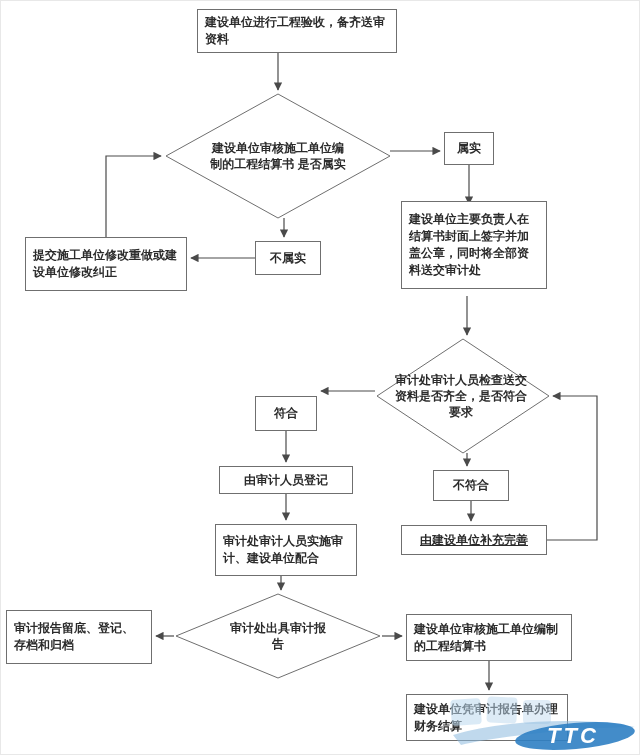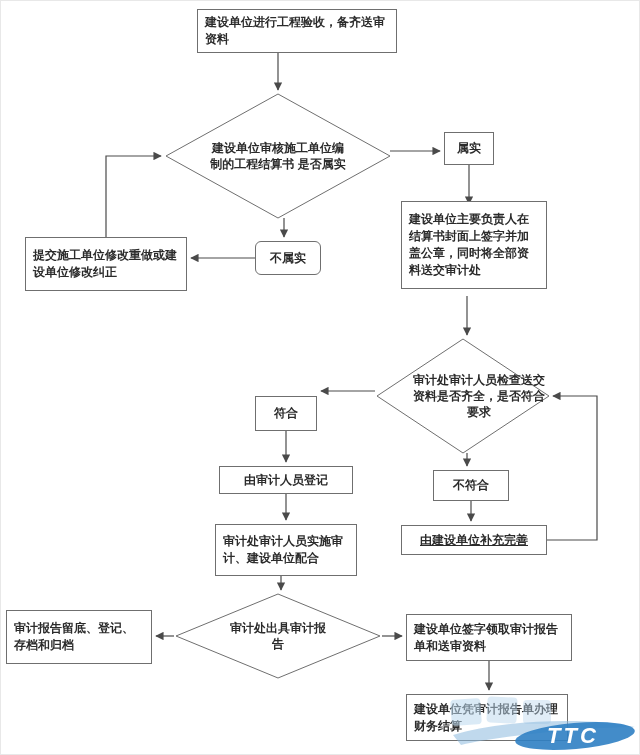--- a/index.html
+++ b/index.html
@@ -60,45 +60,45 @@
     <path class="arrow" d="M280,575 L280,589"></path>
     <path class="arrow" d="M173,635 L155,635"></path>
     <path class="arrow" d="M381,635 L401,635"></path>
     <path class="arrow" d="M488,660 L488,689"></path>
   </svg>
 
   <div class="node" style="left:196px;top:8px;width:200px;height:44px;">建设单位进行工程验收，备齐送审资料</div>
 
   <div class="node ctr" style="left:443px;top:131px;width:50px;height:33px;">属实</div>
 
-  <div class="node ctr" style="left:254px;top:240px;width:66px;height:34px;border-radius:6px;">不属实</div>
+  <div class="node ctr" style="left:254px;top:240px;width:66px;height:34px;">不属实</div>
 
   <div class="node" style="left:24px;top:236px;width:162px;height:54px;">提交施工单位修改重做或建设单位修改纠正</div>
 
   <div class="node" style="left:400px;top:200px;width:146px;height:88px;">建设单位主要负责人在结算书封面上签字并加盖公章，同时将全部资料送交审计处</div>
 
   <div class="node ctr" style="left:254px;top:370px;width:62px;height:35px;margin-top:25px;">符合</div>
 
   <div class="node ctr" style="left:432px;top:469px;width:76px;height:31px;">不符合</div>
 
   <div class="node ctr" style="left:400px;top:524px;width:146px;height:30px;text-decoration:underline;">由建设单位补充完善</div>
 
   <div class="node ctr" style="left:218px;top:465px;width:134px;height:28px;">由审计人员登记</div>
 
   <div class="node" style="left:214px;top:523px;width:142px;height:52px;">审计处审计人员实施审计、建设单位配合</div>
 
   <div class="node" style="left:5px;top:609px;width:146px;height:54px;">审计报告留底、登记、存档和归档</div>
 
-  <div class="node" style="left:405px;top:613px;width:166px;height:47px;">建设单位签字领取审计报告单和送审资料</div>
+  <div class="node" style="left:405px;top:613px;width:166px;height:47px;">建设单位审核施工单位编制的工程结算书</div>
 
   <div class="node" style="left:405px;top:693px;width:162px;height:47px;">建设单位凭审计报告单办理财务结算</div>
 
   <div class="dlabel" style="left:207px;top:112px;width:140px;height:86px;">建设单位审核施工单位编制的工程结算书 是否属实</div>
 
-  <div class="dlabel" style="left:411px;top:352px;width:134px;height:86px;">审计处审计人员检查送交资料是否齐全，是否符合要求</div>
+  <div class="dlabel" style="left:393px;top:352px;width:134px;height:86px;">审计处审计人员检查送交资料是否齐全，是否符合要求</div>
 
   <div class="dlabel" style="left:227px;top:605px;width:100px;height:60px;">审计处出具审计报告</div>
 
   <svg class="wm" width="198" height="64" viewBox="0 0 198 64">
     <rect x="8" y="8" width="30" height="26" rx="4" fill="#bcd8ee" opacity="0.55" transform="rotate(-4 23 21)"></rect>
     <rect x="44" y="6" width="30" height="26" rx="4" fill="#bcd8ee" opacity="0.5" transform="rotate(3 59 19)"></rect>
     <rect x="80" y="9" width="28" height="24" rx="4" fill="#bcd8ee" opacity="0.45"></rect>
     <path d="M10,44 C60,28 150,26 192,36 C150,36 60,44 18,54 Z" fill="#8db9de" opacity="0.55"></path>
     <ellipse cx="132" cy="45" rx="60" ry="13" fill="#2f80c3" opacity="0.9" transform="rotate(-5 132 45)"></ellipse>
     <text class="wm-ttc" x="104" y="52" font-size="22" fill="#ffffff">TTC</text>

